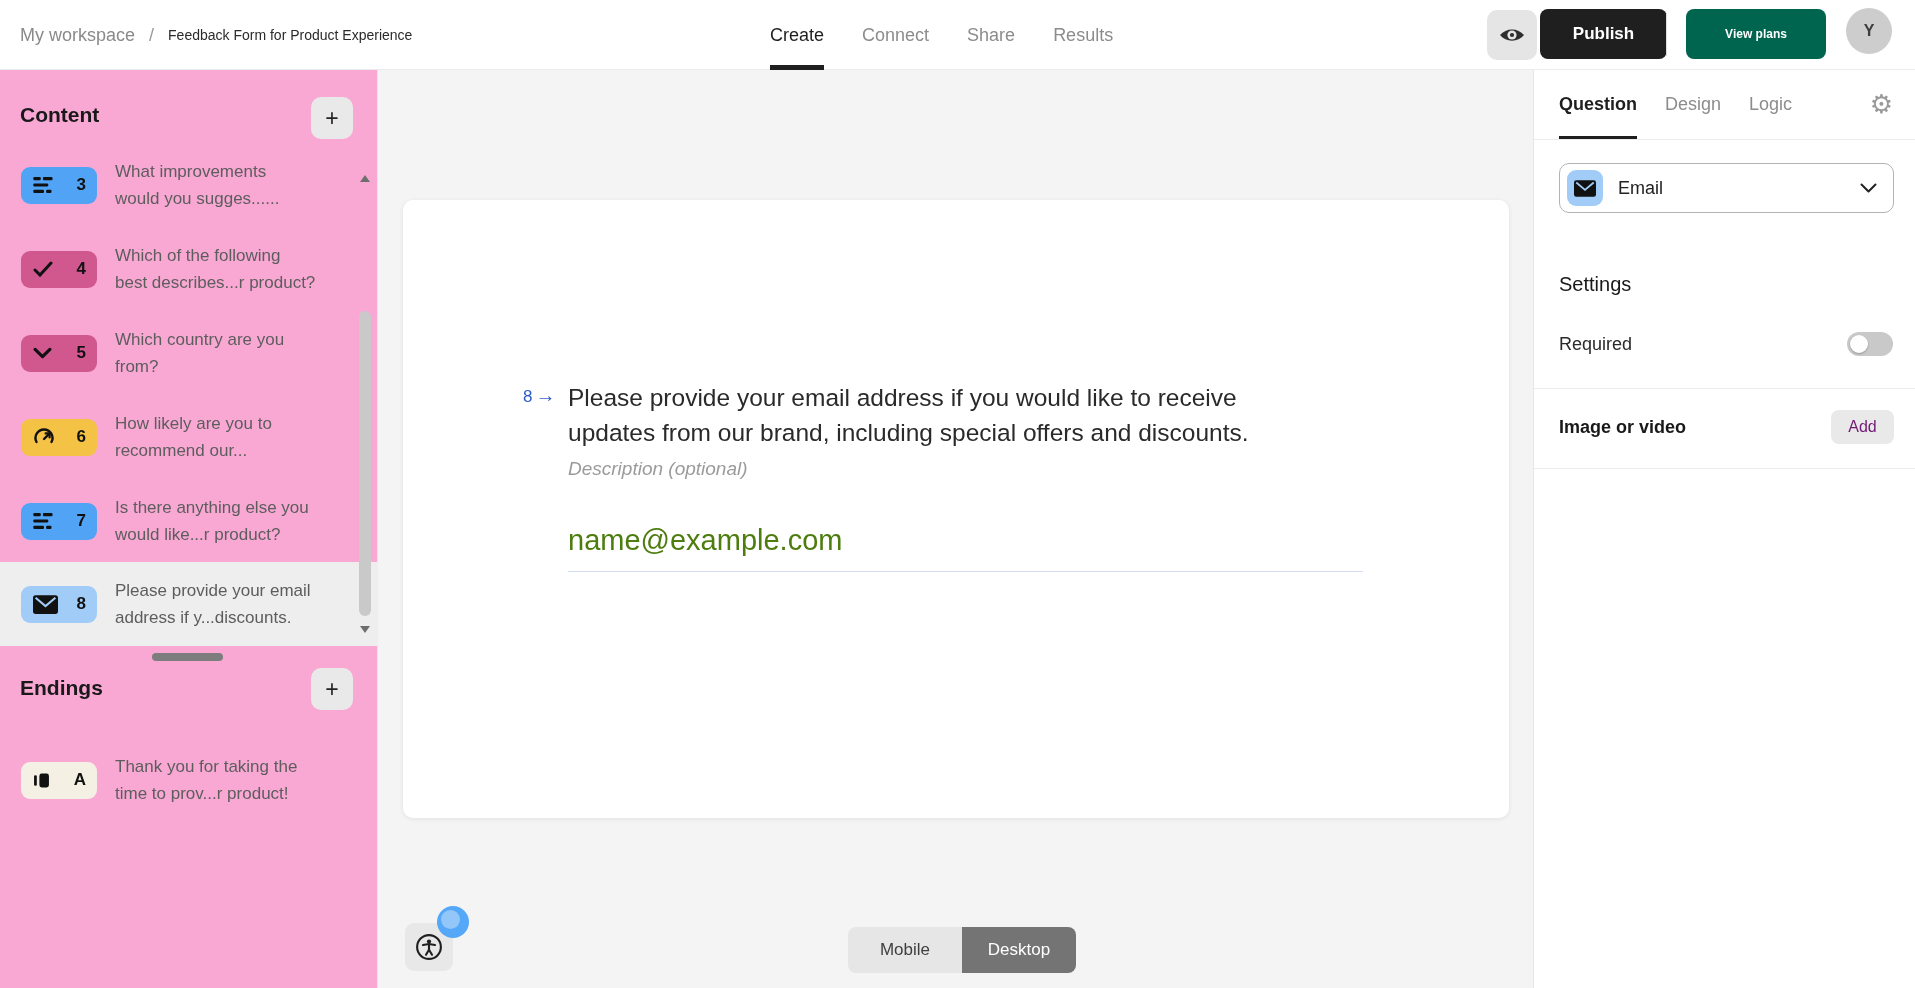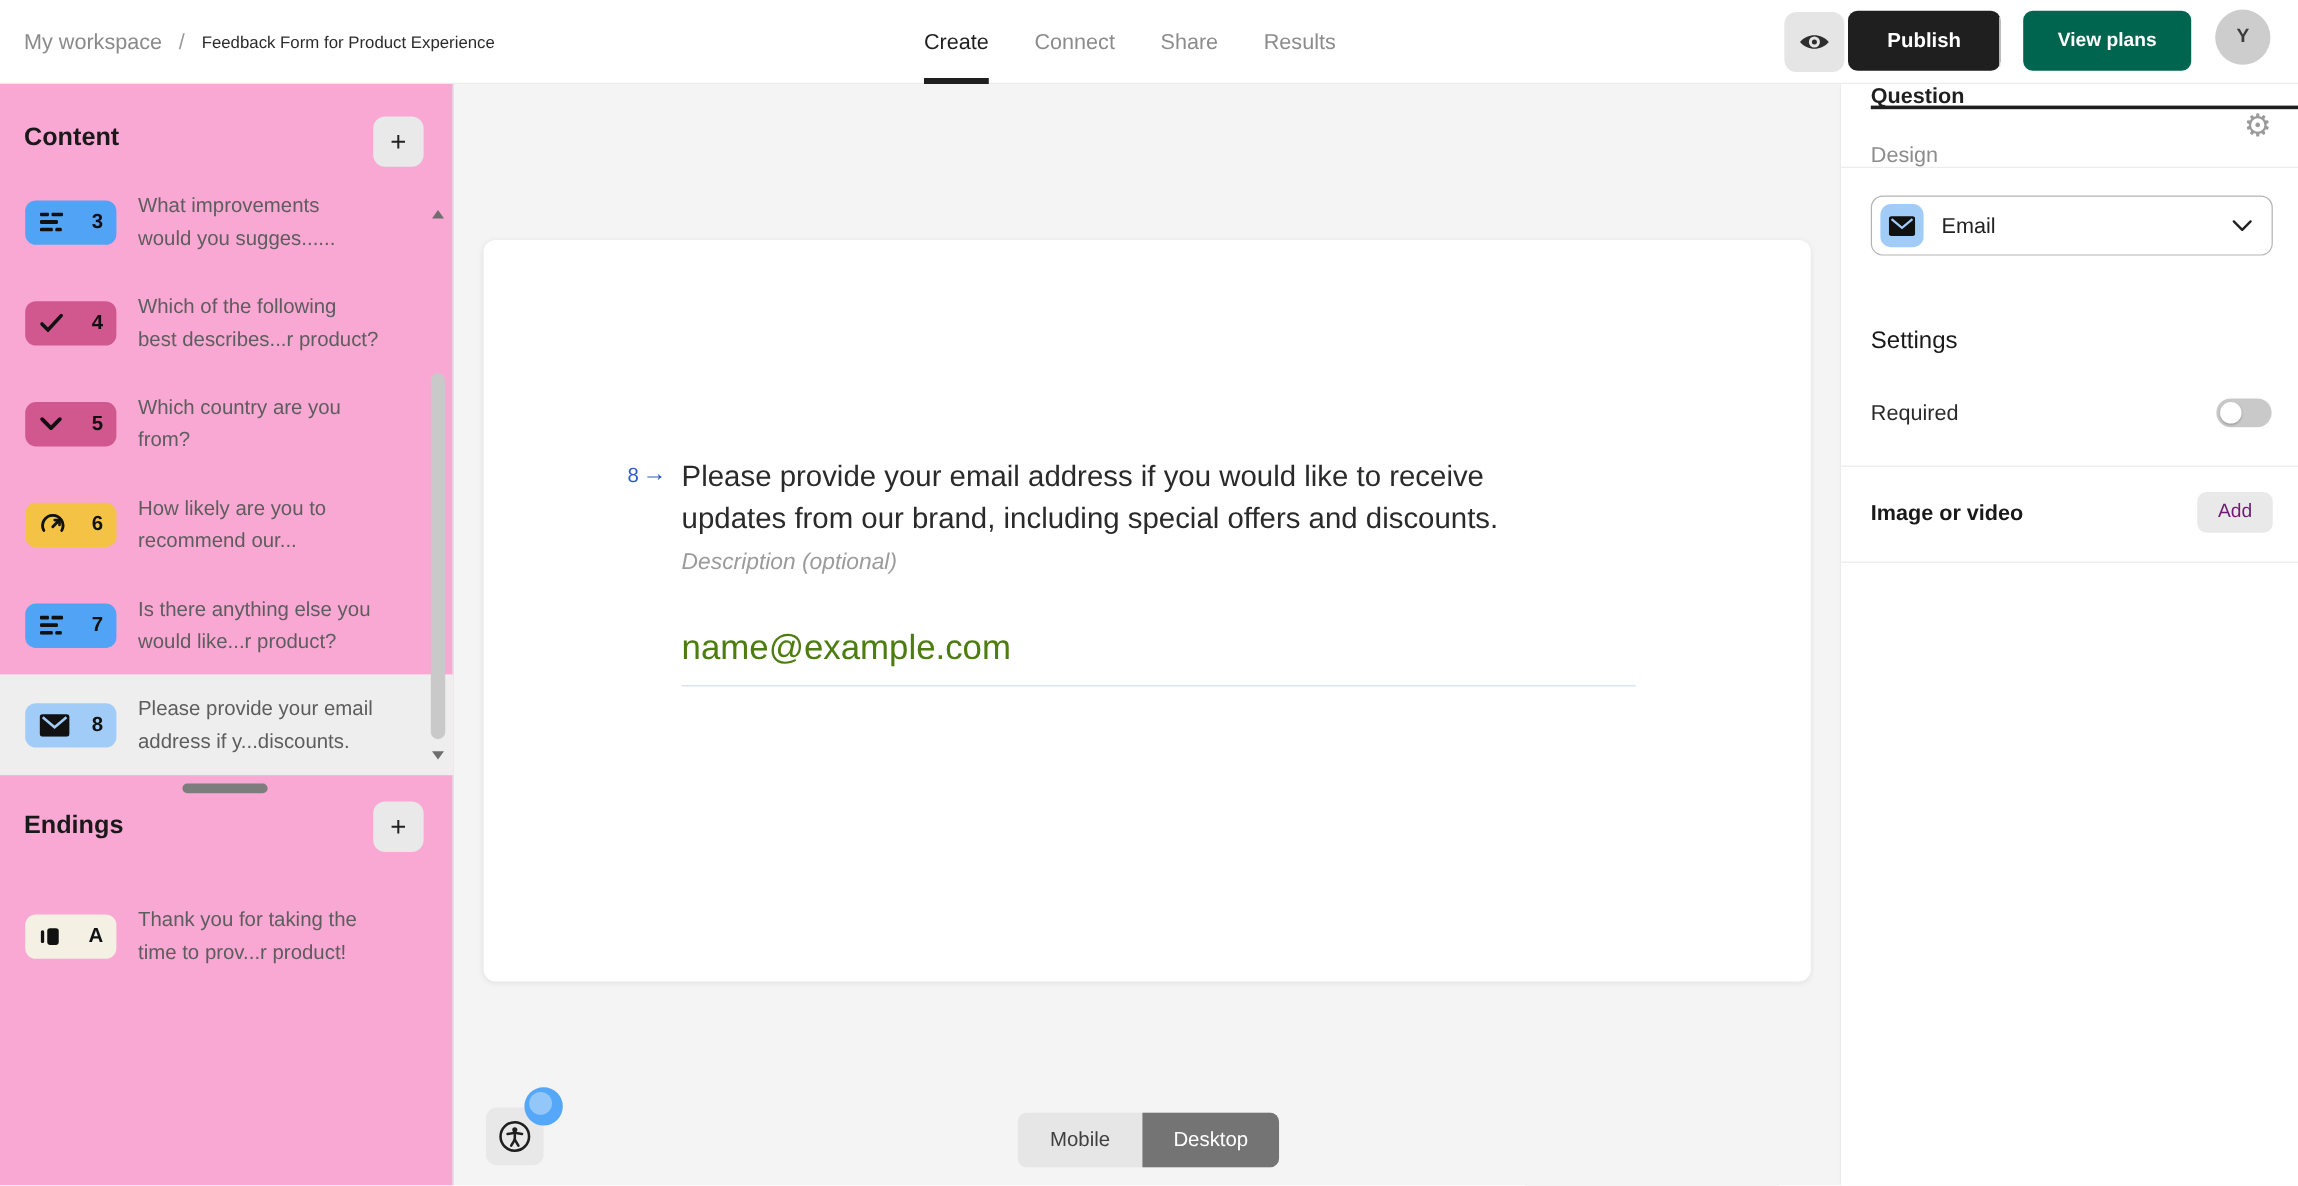--- a/index.html
+++ b/index.html
@@ -18,21 +18,21 @@
   .top-tab { position:relative; height:70px; display:flex; align-items:center; font-size:18px; color:#8c8c8c; cursor:pointer; }
   .top-tab.active { color:#1f1f1f; }
   .top-tab.active::after { content:""; position:absolute; left:0; right:0; bottom:0; height:5px; background:#1f1f1f; }
   .eye-btn { position:absolute; left:1487px; top:10px; width:50px; height:50px; background:#e5e5e5;
              border-radius:10px; display:flex; align-items:center; justify-content:center; cursor:pointer; }
   .publish-btn { position:absolute; left:1540px; top:9px; width:127px; height:50px; background:#1f1f1f;
                  border-radius:8px; color:#fff; font-size:17px; font-weight:bold;
                  display:flex; align-items:center; justify-content:center; cursor:pointer; }
   .top-divider { position:absolute; left:1666px; top:14px; width:1px; height:42px; background:#dedede; }
   .plans-btn { position:absolute; left:1686px; top:9px; width:140px; height:50px; background:#00654e;
-               border-radius:8px; color:#fff; font-size:16px; font-weight:bold;
+               border-radius:8px; color:#fff; font-size:12px; font-weight:bold;
                display:flex; align-items:center; justify-content:center; cursor:pointer; }
   .avatar { position:absolute; left:1846px; top:8px; width:46px; height:46px; border-radius:50%;
             background:#cdcdcd; color:#3c3c3c; font-size:16px; font-weight:bold;
             display:flex; align-items:center; justify-content:center; cursor:pointer; }
 
   
   .sidebar { position:absolute; left:0; top:70px; width:378px; height:918px; background:#f9a8d4;
              border-right:1px solid #e7e7e7; z-index:20;padding-left:12px; }
   .side-h { position:absolute; left:20px; font-size:21px; font-weight:bold; color:#191919; }
   .h-content { top:33px; }
@@ -68,41 +68,41 @@
   .q-head .q-num { font-size:17px; }
   .q-head .q-arrow { font-size:20px; margin-top:-3px; }
   .q-text { position:absolute; left:165px; top:180px; width:762px; font-size:24.5px; line-height:35px; color:#2a2a2a; cursor:text; }
   .q-desc { position:absolute; left:165px; top:258px; font-size:19px; font-style:italic; color:#9b9b9b; cursor:text; }
   .q-email { position:absolute; left:165px; top:324px; font-size:29px; color:#4d7c0f; cursor:text; }
   .q-line { position:absolute; left:165px; top:371px; width:795px; height:1px; background:#d3ddf1; }
 
   .seg-toggle { position:absolute; left:848px; top:927px; height:46px; display:flex; border-radius:8px;
                 overflow:hidden; z-index:6; font-size:17px; }
   .seg { display:flex; align-items:center; justify-content:center; cursor:pointer; }
-  .seg-mobile { width:104px; background:#e6e6e6; color:#3f3f3f; }
+  .seg-mobile { width:114px; background:#e6e6e6; color:#3f3f3f; }
   .seg-desktop { width:114px; background:#747474; color:#fff; }
 
   .acc-btn { position:absolute; left:405px; top:923px; width:48px; height:48px; background:#e8e8e8;
              border-radius:9px; display:flex; align-items:center; justify-content:center; cursor:pointer; z-index:6; }
   .acc-badge { position:absolute; left:437px; top:906px; width:32px; height:32px; border-radius:50%;
                background:#55a7f7; z-index:7; }
   .acc-badge::after { content:""; position:absolute; left:4px; top:4px; width:19px; height:19px;
                       border-radius:50%; background:#93c6f9; }
 
   .notif-dot { position:absolute; left:1871px; top:881px; width:32px; height:32px; border-radius:50%;
                background:#d0455a; z-index:8; }
   .help-btn { position:absolute; left:1845px; top:928px; width:47px; height:47px; border-radius:50%;
               background:#fff; box-shadow:0 2px 7px rgba(0,0,0,0.22); display:flex; align-items:center;
               justify-content:center; font-size:21px; font-weight:bold; color:#3a3a3a; cursor:pointer; z-index:8; }
 
   
   .panel { position:absolute; left:1533px; top:70px; width:382px; height:918px; background:#fff;
            border-left:1px solid #e7e7e7; z-index:20; }
   .panel-tabs { position:absolute; left:0; top:0; width:100%; height:70px; border-bottom:1px solid #ececec;
-                display:flex; align-items:stretch; gap:28px; padding-left:25px;flex-direction:column; }
+                display:flex; align-items:stretch; gap:28px; padding-left:25px; }
   .p-tab { position:relative; display:flex; align-items:center; font-size:18px; color:#8c8c8c; cursor:pointer; }
   .p-tab.active { color:#1f1f1f; font-weight:bold; }
   .p-tab.active::after { content:""; position:absolute; left:0; right:0; bottom:0; height:3px; background:#1f1f1f; }
   .gear { position:absolute; right:22px; top:21px; font-size:26px; color:#9a9a9a; cursor:pointer; line-height:1; }
   .type-select { position:absolute; left:25px; top:93px; width:335px; height:50px; border:1px solid #b3b3b3;
                  border-radius:10px; display:flex; align-items:center; padding:0 16px 0 7px; cursor:pointer; background:#fff; }
   .type-badge { width:36px; height:36px; border-radius:9px; background:#a1ccf8; display:flex;
                 align-items:center; justify-content:center; flex:none; }
   .type-label { margin-left:15px; font-size:18px; color:#222; }
   .type-chevron { margin-left:auto; display:flex; }

